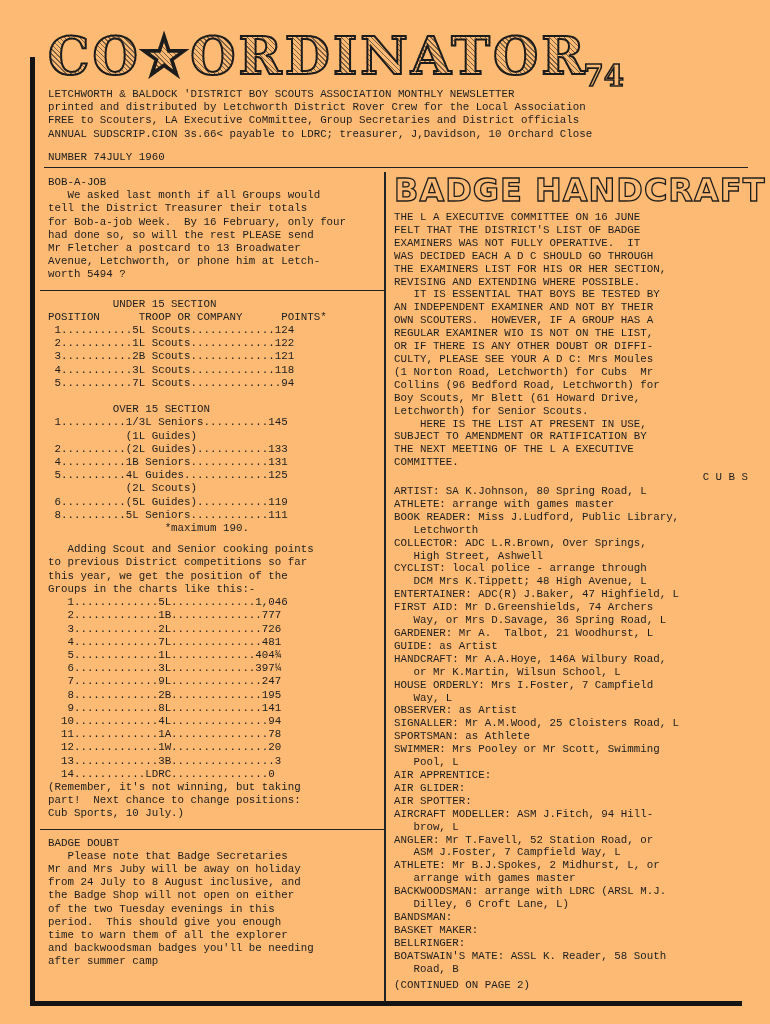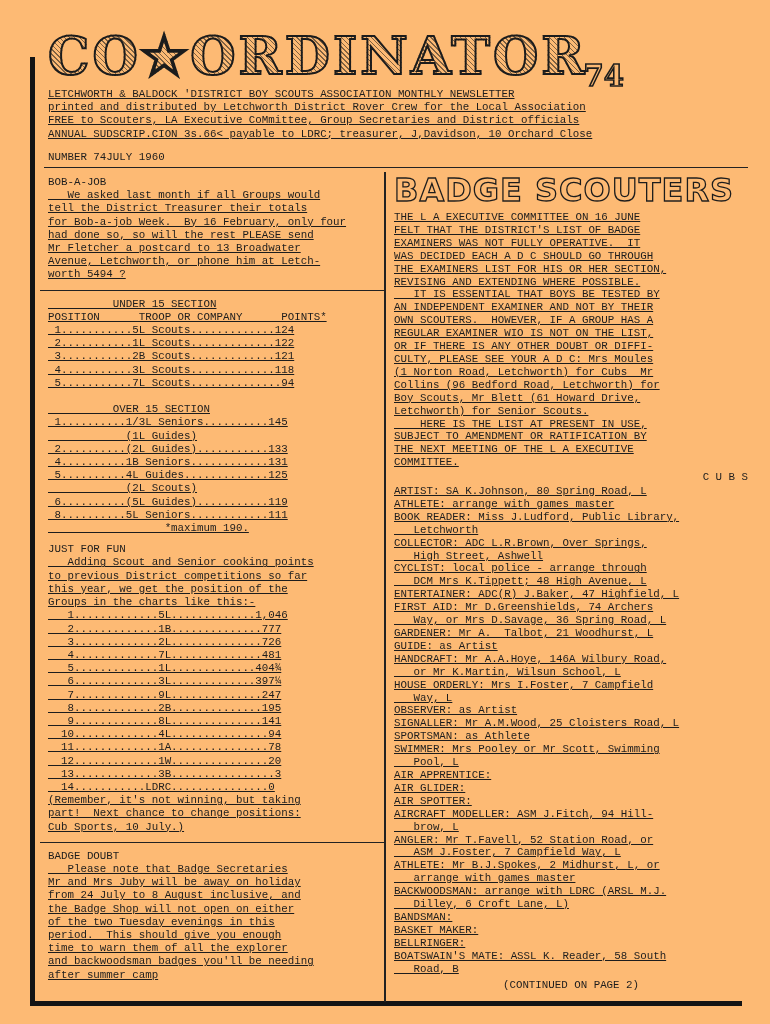--- a/index.html
+++ b/index.html
@@ -5,21 +5,21 @@
   * { margin:0; padding:0; box-sizing:border-box; }
   html,body { background:#e9e9e9; }
   .page {
     position:relative; width:770px; height:1024px;
     background:#fdba74; overflow:hidden; color:#1b1b1b;
   }
   .mono {
     font-family:"Liberation Mono","DejaVu Sans Mono",monospace;
     font-size:10.8px; line-height:13.2px; white-space:pre; color:#1d1d1d;
   }
-  pre.mono { margin:0;text-decoration:underline; }
+  pre.mono { margin:0; }
 
   
   .border-left  { position:absolute; left:30px; top:57px;  width:5px;  height:947px; background:#141414; }
   .border-bottom{ position:absolute; left:30px; top:1001px; width:712px; height:5px;  background:#141414; }
 
   
   .masthead { position:absolute; left:48px; top:26px; width:700px; }
   .masthead-title-row { white-space:nowrap; height:62px; }
   .masthead-title {
     font-family:"DejaVu Serif","Liberation Serif",serif;
@@ -48,21 +48,21 @@
   .sec { margin-bottom:8px; }
   .col-rule { border-top:1.6px solid #222; margin:7px 0 7px -8px; width:346px; }
 
   .examiners-title {
     font-family:"DejaVu Sans","Liberation Sans",sans-serif;
     font-weight:700; font-size:32px; line-height:32px; letter-spacing:1px;
     color:transparent; -webkit-text-stroke:1.3px #1c1c1c;
     margin-bottom:5px; white-space:nowrap;
   }
   .centered-heading { text-align:right; margin:2px 0 1px; }
-  .continued { text-align:center; margin-top:4px; }
+  .continued { text-align:left; margin-top:4px; }
 </style>
 </head>
 <body>
 
 <div class="page">
 
   <div class="border-left"></div>
   <div class="border-bottom"></div>
 
   <header class="masthead">
@@ -112,21 +112,20 @@
  2..........(2L Guides)...........133
  4..........1B Seniors............131
  5..........4L Guides.............125
             (2L Scouts)
  6..........(5L Guides)...........119
  8..........5L Seniors............111
                   *maximum 190.</pre>
     </section>
 
     <section class="sec">
-      <div class="mono">JUST FOR FUN</div>
       <pre class="mono">   Adding Scout and Senior cooking points
 to previous District competitions so far
 this year, we get the position of the
 Groups in the charts like this:-
    1.............5L.............1,046
    2.............1B..............777
    3.............2L..............726
    4.............7L..............481
    5.............1L.............404¾
    6.............3L.............397¼
@@ -156,21 +155,21 @@
 time to warn them of all the explorer
 and backwoodsman badges you'll be needing
 after summer camp</pre>
     </section>
 
   </div>
 
   <div class="col-right">
 
     <section>
-      <h1 class="examiners-title">BADGE SCOUTERS</h1>
+      <h1 class="examiners-title">BADGE HANDCRAFT</h1>
       <pre class="mono">THE L A EXECUTIVE COMMITTEE ON 16 JUNE
 FELT THAT THE DISTRICT'S LIST OF BADGE
 EXAMINERS WAS NOT FULLY OPERATIVE.  IT
 WAS DECIDED EACH A D C SHOULD GO THROUGH
 THE EXAMINERS LIST FOR HIS OR HER SECTION,
 REVISING AND EXTENDING WHERE POSSIBLE.
    IT IS ESSENTIAL THAT BOYS BE TESTED BY
 AN INDEPENDENT EXAMINER AND NOT BY THEIR
 OWN SCOUTERS.  HOWEVER, IF A GROUP HAS A
 REGULAR EXAMINER WIO IS NOT ON THE LIST,

